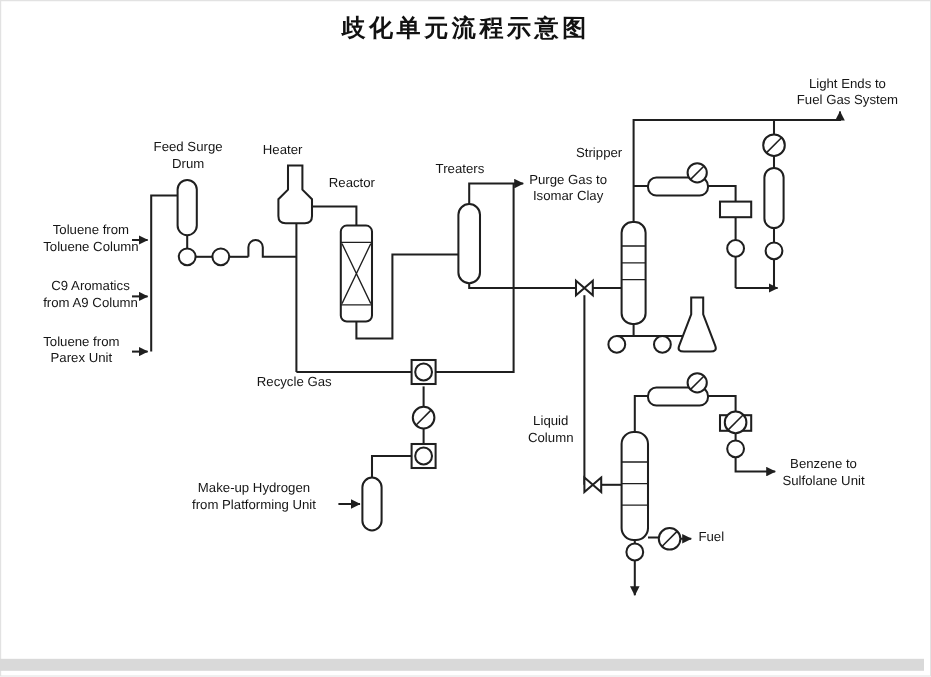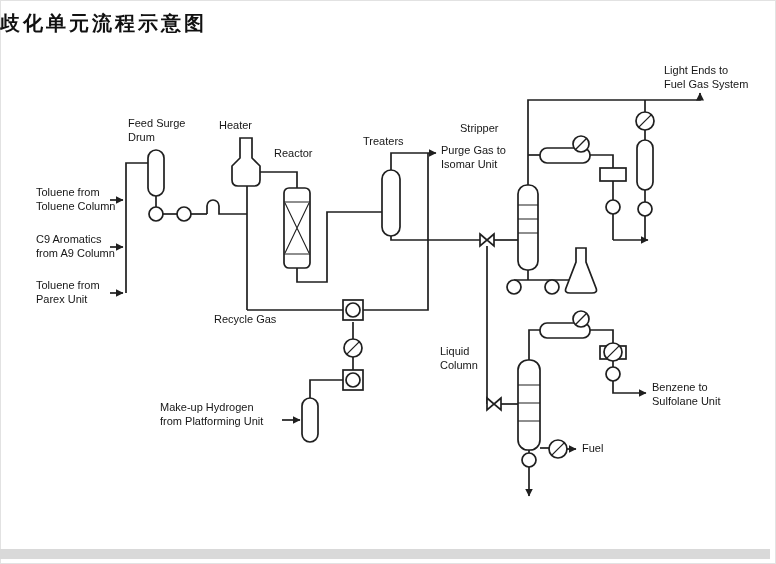--- a/index.html
+++ b/index.html
@@ -2,26 +2,27 @@
 <html><head>
 <meta charset="utf-8">
 <style>
   html,body{margin:0;padding:0;background:#ffffff;}
   .stage{
     position:relative;width:776px;height:564px;background:#ffffff;overflow:hidden;
     box-shadow:inset 0 0 0 1px #e2e2e2;
     font-family:"Liberation Sans","DejaVu Sans",sans-serif;
   }
   .title{
-    position:absolute;top:10px;left:0;right:0;
+    position:absolute;top:10px;left:0;right:0;text-align:center;
     font-size:20px;font-weight:bold;letter-spacing:3px;color:#111;
   }
   .lbl{
     position:absolute;font-size:11px;line-height:1.25;color:#161616;
     white-space:pre-line;
+    text-align:center;
   }
   .diagram-svg{position:absolute;left:0;top:0;}
   .bottom-bar{
     position:absolute;left:0;right:6px;bottom:5px;height:10px;background:#d9d9d9;
   }
 </style>
 </head>
 <body>
 
 <div class="stage">
@@ -138,35 +139,35 @@
       <path stroke-width="1.3" d="M551.6,455.4 L564.4,442.6"></path>
       <circle cx="529" cy="460" r="7"></circle>
     </g>
   </svg>
 
   <div class="lbl" style="left:128px;top:117px">Feed Surge
 Drum</div>
   <div class="lbl" style="left:219px;top:119px">Heater</div>
   <div class="lbl" style="left:274px;top:147px">Reactor</div>
   <div class="lbl" style="left:363px;top:135px">Treaters</div>
-  <div class="lbl" style="left:460px;top:122px">Stripper</div>
+  <div class="lbl" style="left:480px;top:122px">Stripper</div>
   <div class="lbl" style="left:440px;top:345px">Liquid
 Column</div>
 
   <div class="lbl" style="left:36px;top:186px">Toluene from
 Toluene Column</div>
   <div class="lbl" style="left:36px;top:233px">C9 Aromatics
 from A9 Column</div>
   <div class="lbl" style="left:36px;top:279px">Toluene from
 Parex Unit</div>
   <div class="lbl" style="left:214px;top:313px">Recycle Gas</div>
   <div class="lbl" style="left:160px;top:401px">Make-up Hydrogen
 from Platforming Unit</div>
   <div class="lbl" style="left:441px;top:144px">Purge Gas to
-Isomar Unit</div>
+Isomar Clay</div>
   <div class="lbl" style="left:664px;top:64px">Light Ends to
 Fuel Gas System</div>
   <div class="lbl" style="left:652px;top:381px">Benzene to
 Sulfolane Unit</div>
   <div class="lbl" style="left:582px;top:442px">Fuel</div>
 
   <div class="bottom-bar"></div>
 </div>
 
 </body></html>

